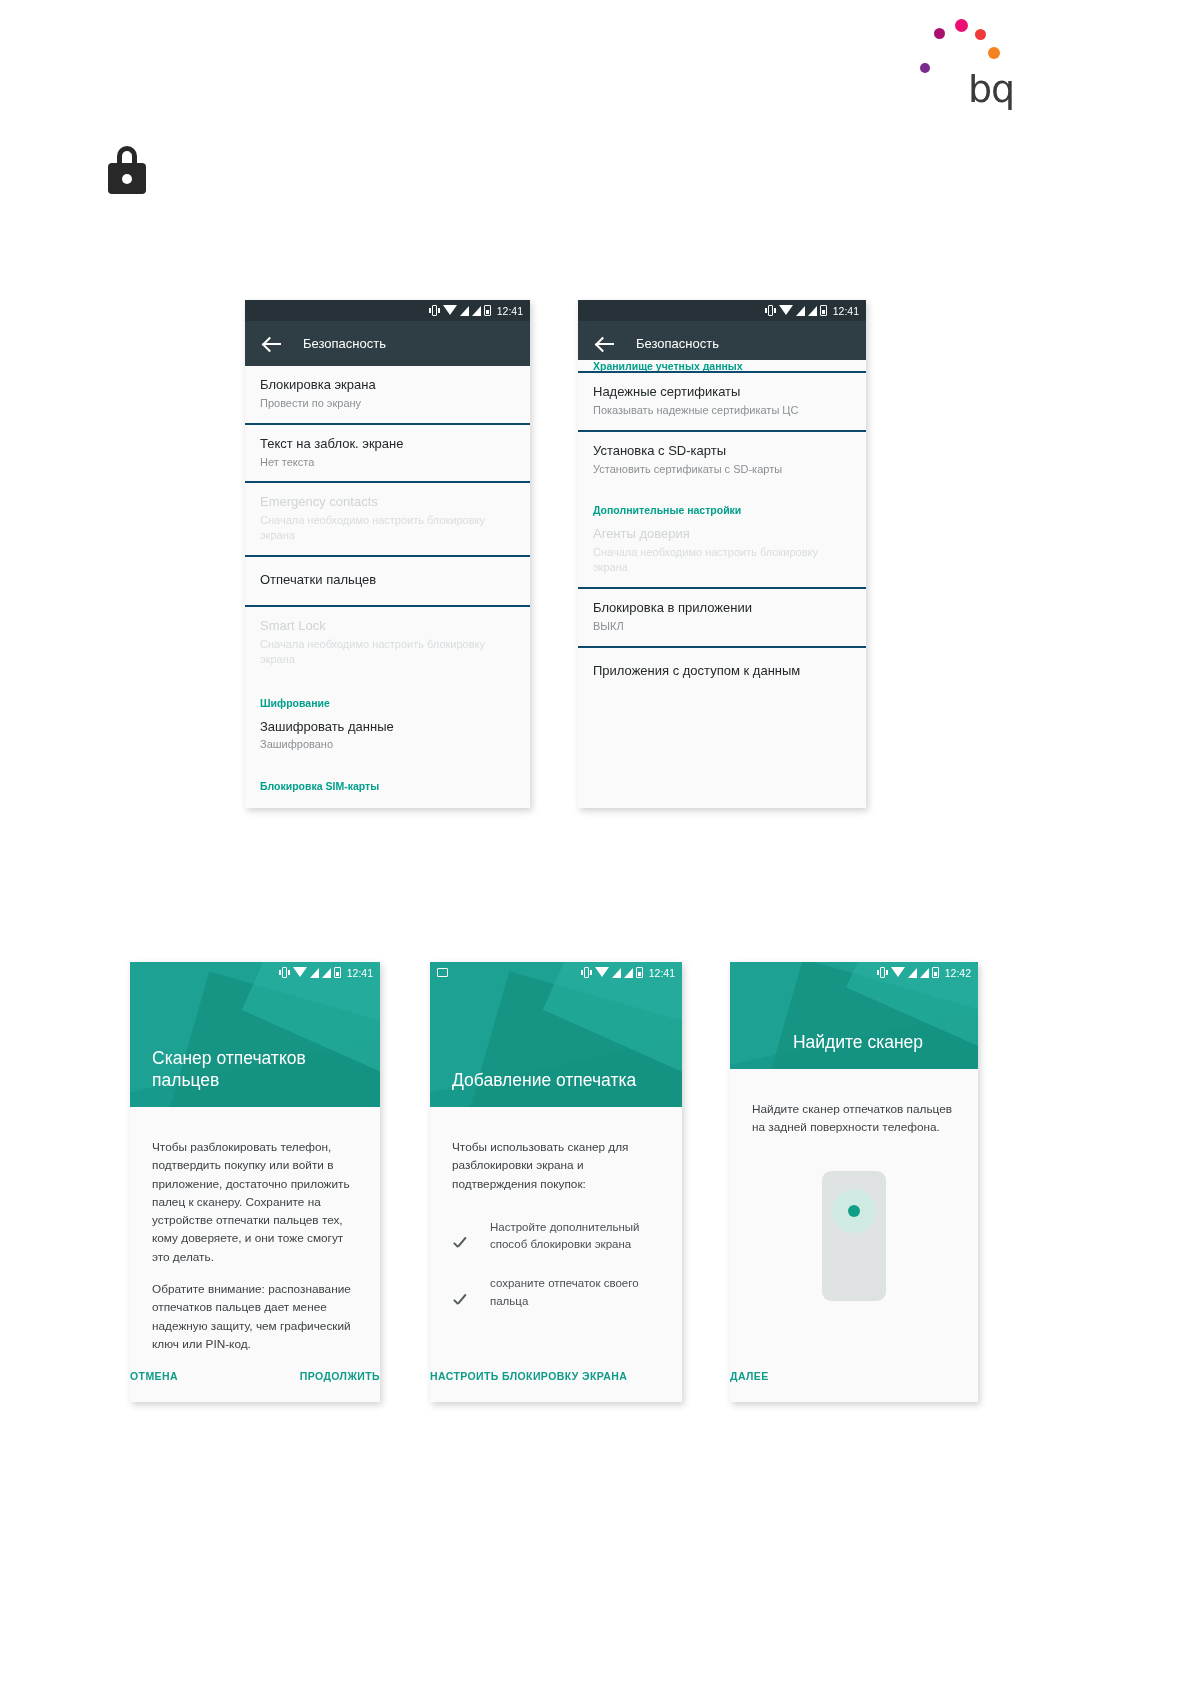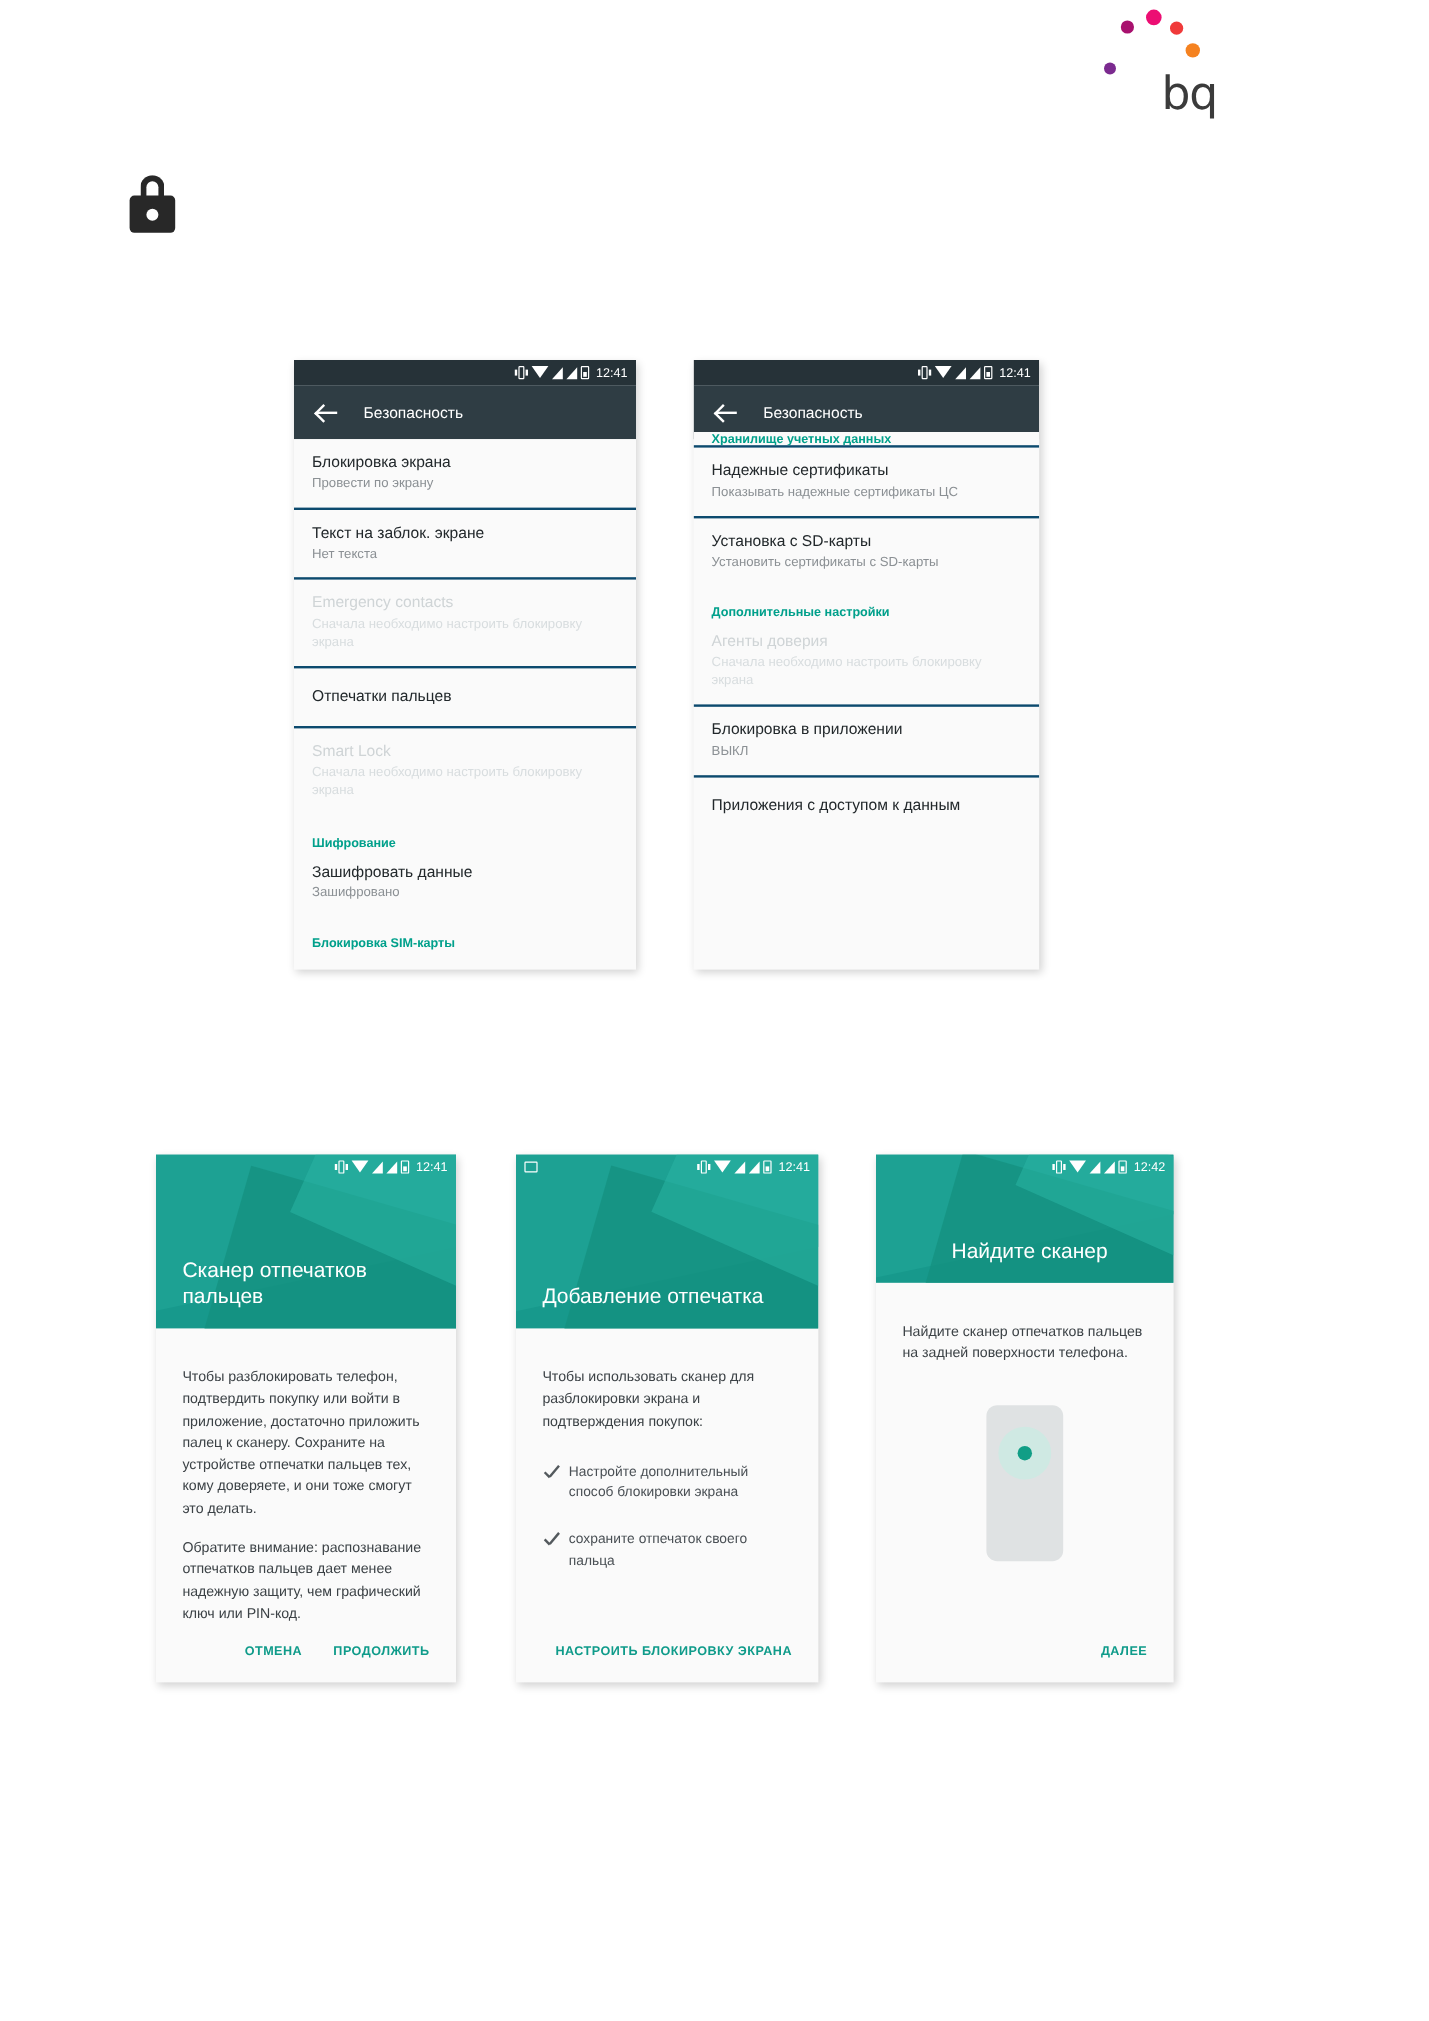--- a/index.html
+++ b/index.html
@@ -6,21 +6,21 @@
   html, body { margin:0; padding:0; }
   body {
     width: 1191px; height: 1684px;
     background: #ffffff;
     font-family: "Liberation Sans", sans-serif;
     position: relative;
     overflow: hidden;
   }
 
   
-  #bq-logo { position:absolute; left:920px; top:5px; width:100px; height:90px; }
+  #bq-logo { position:absolute; left:920px; top:16px; width:100px; height:90px; }
   #bq-logo .dot { position:absolute; border-radius:50%; }
   #bq-logo .wordmark {
     position:absolute; left:48px; top:54px;
     font-size:38px; color:#3b3b3b; letter-spacing:-1px;
     font-family:"DejaVu Sans", sans-serif; font-weight:400;
     line-height:1;
   }
 
   
   #padlock { position:absolute; left:108px; top:146px; width:38px; height:48px; }
@@ -114,35 +114,34 @@
     background:#2ab5a4; transform:rotate(24deg); opacity:.55;
   }
   .tealhead .sb { position:relative; z-index:3; }
   .tealhead .htitle {
     position:absolute; z-index:3; left:22px; bottom:15px; right:14px;
     color:#ffffff; font-size:17.5px; line-height:1.3; font-weight:400;
   }
   .tealbody { padding:20px 22px 0 22px;margin-top:11px; }
   .tealbody p { margin:0 0 14px 0; font-size:11.8px; color:#3c4246; line-height:1.55; }
   .chklist { margin:26px 0 0 0; }
-  .chkrow { display:flex; gap:6px; margin-bottom:22px; align-items:flex-start; }
+  .chkrow { display:flex; gap:22px; margin-bottom:22px; align-items:flex-end; }
   .chkmark { flex:none; width:16px; height:16px; position:relative; margin-top:2px; }
   .chkmark:before {
     content:''; position:absolute; left:1px; top:7px; width:6px; height:2px;
     background:#53595d; transform:rotate(45deg);
   }
   .chkmark:after {
     content:''; position:absolute; left:4px; top:4px; width:12px; height:2px;
     background:#53595d; transform:rotate(-50deg);
   }
   .chktext { font-size:11.5px; color:#4a5055; line-height:1.5; }
   .actions {
     position:absolute; bottom:0; left:0; right:0; height:52px;
-    display:flex; align-items:center; justify-content:flex-end; gap:26px;
-    padding-right:22px;
+    display:flex; align-items:center; justify-content:space-between; gap:26px;
   }
   .actions .btn {
     color:#0f9b8a; font-size:10.5px; font-weight:bold; letter-spacing:.4px;
     background:none; border:none; padding:0; cursor:pointer;
     font-family:"Liberation Sans", sans-serif;
   }
 
   
   .illus { margin:34px auto 0 auto; width:64px; height:130px;
     background:#dfe2e3; border-radius:9px; position:relative; }

